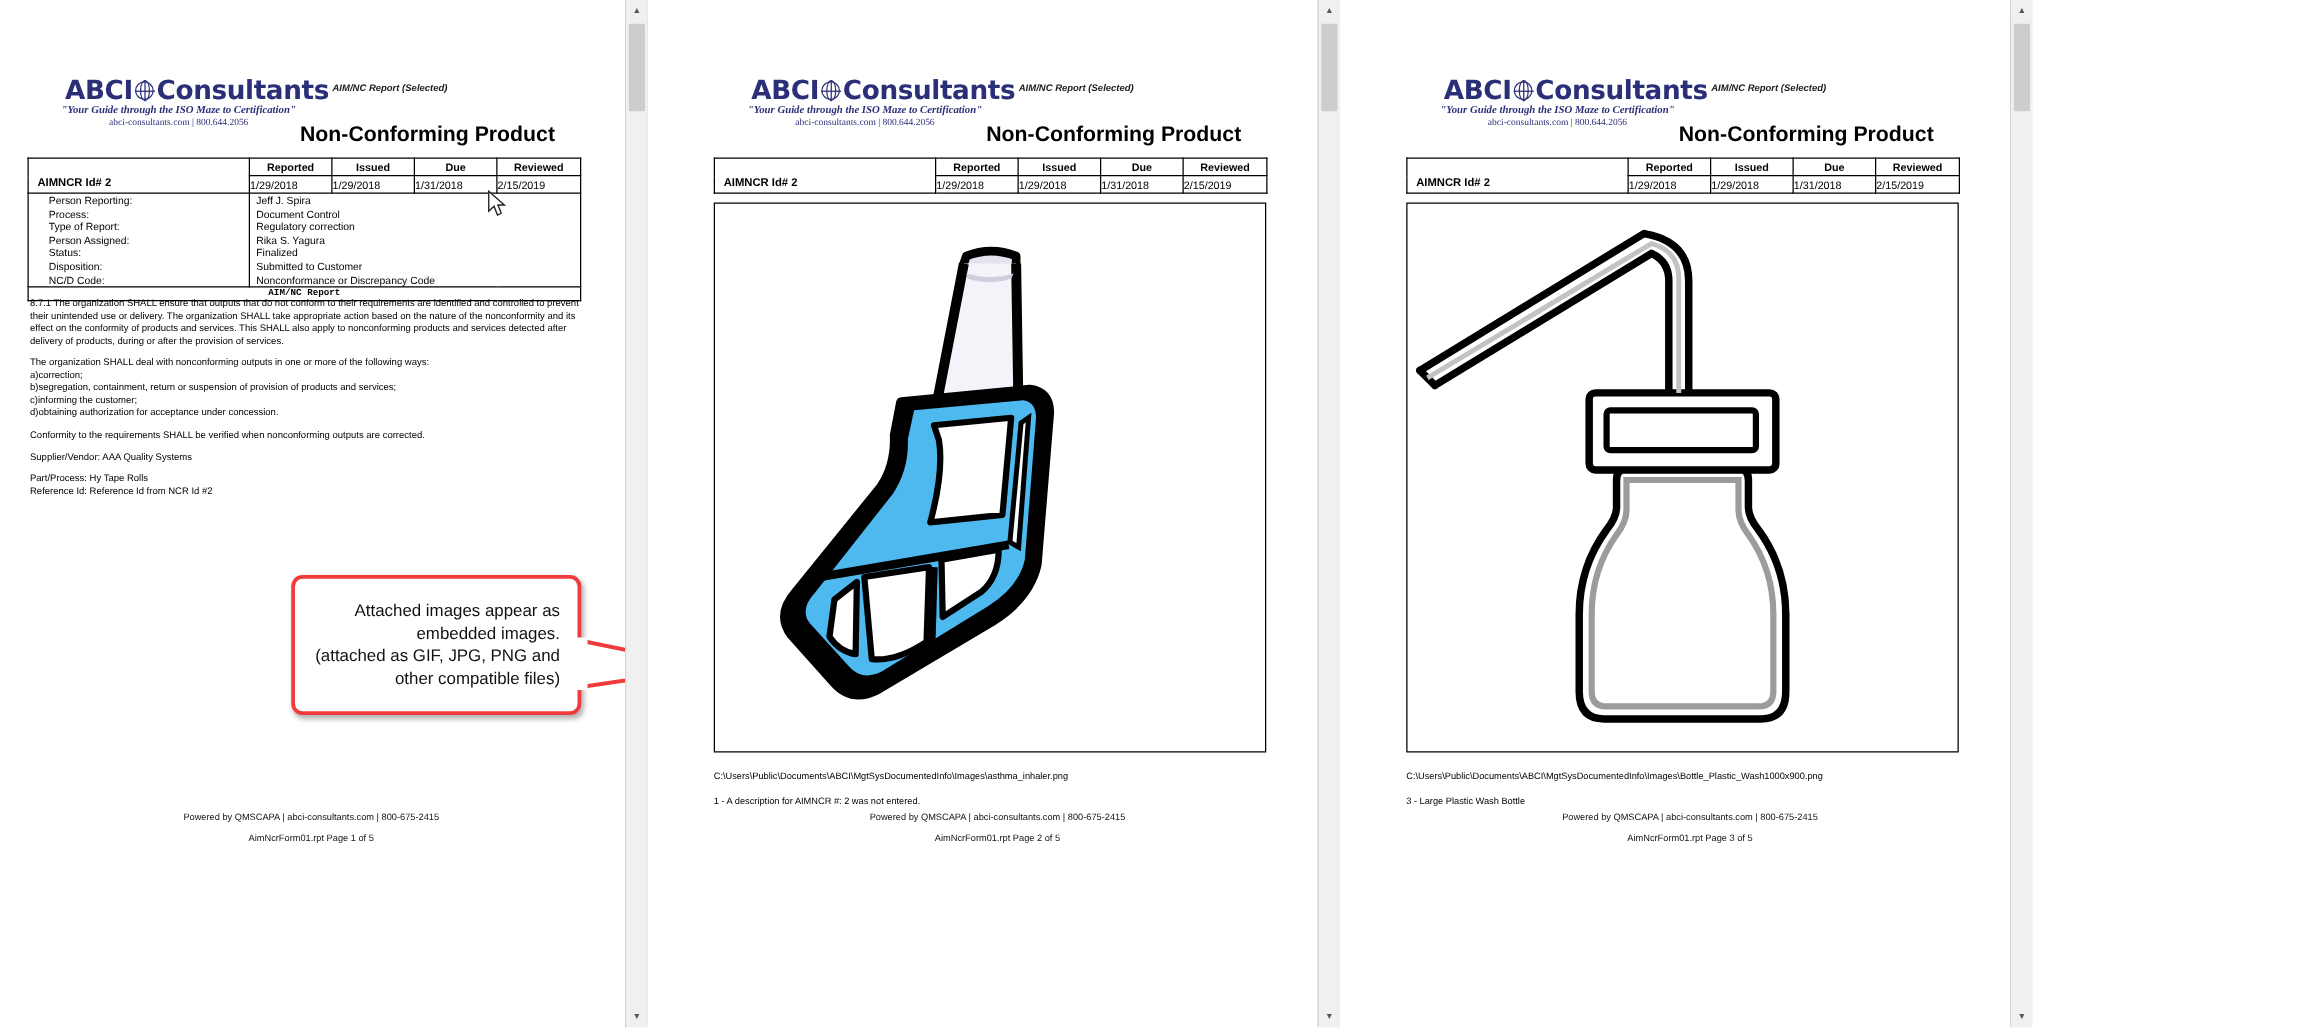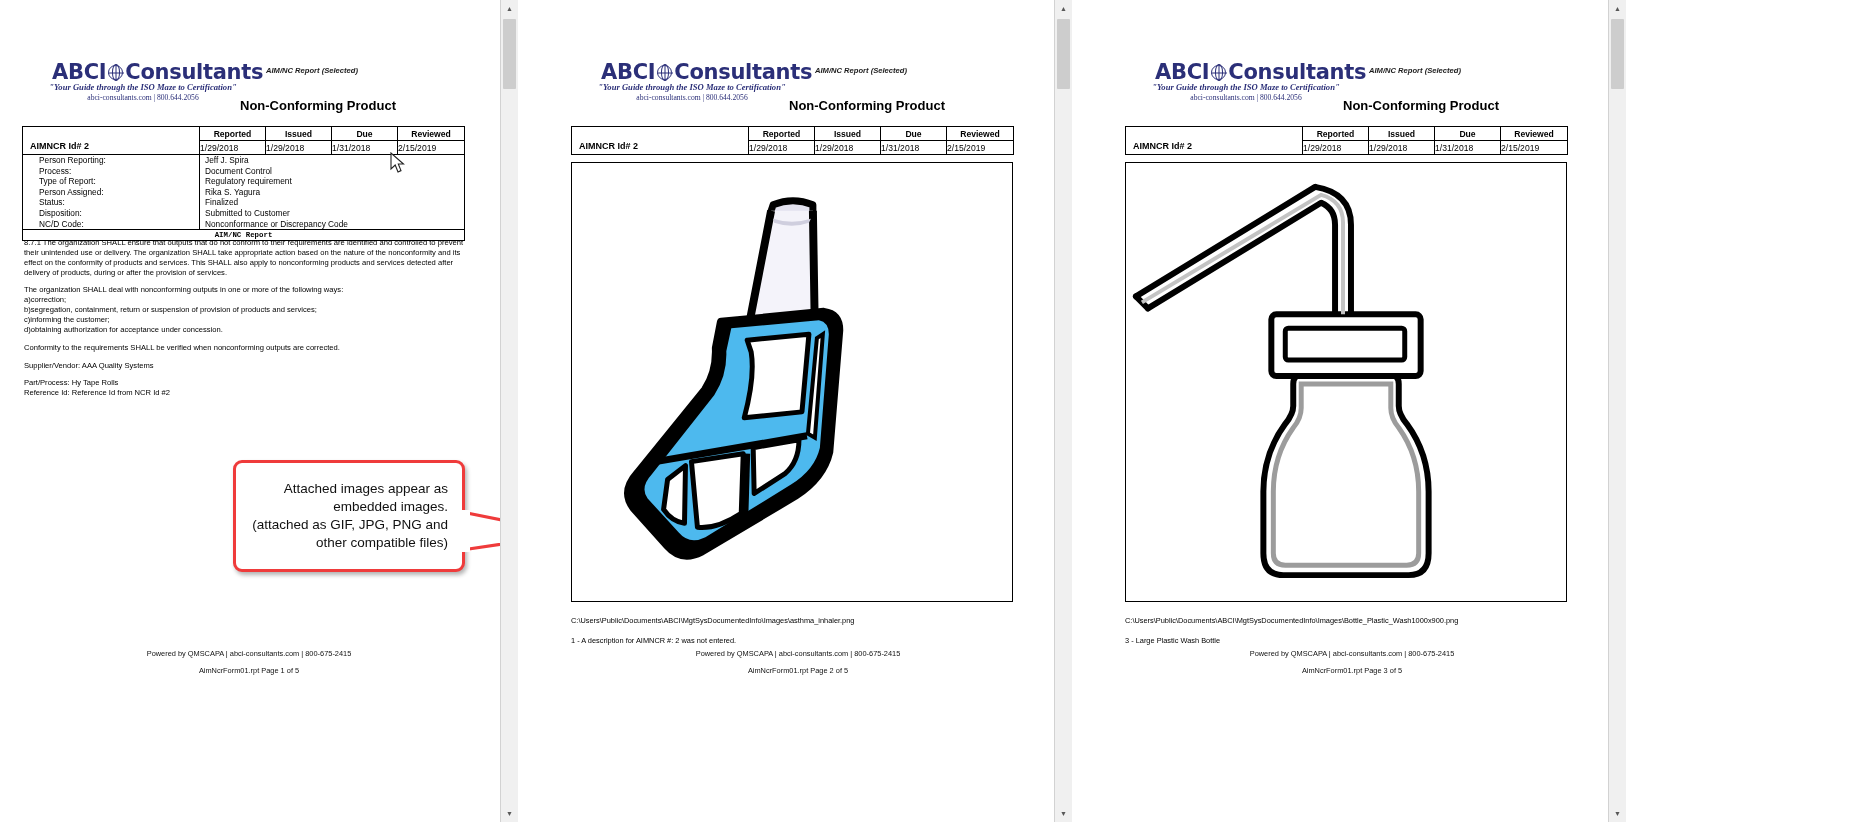--- a/index.html
+++ b/index.html
@@ -129,21 +129,21 @@
     position: absolute;
     font-family: "Liberation Sans", sans-serif;
     font-size: 7.6px;
     font-style: italic;
     font-weight: bold;
     color: #1a1a1a;
     white-space: nowrap;
   }
   .doc-title {
     position: absolute;
-    font-size: 13px;
+    font-size: 17px;
     font-weight: bold;
     color: #000;
     white-space: nowrap;
   }
 
   
   .rec-table {
     position: absolute;
     border-collapse: collapse;
     font-size: 8.4px;
@@ -289,21 +289,21 @@
               <div class="lbl">Person Assigned:</div>
               <div class="lbl">Status:</div>
               <div class="lbl">Disposition:</div>
               <div class="lbl">NC/D Code:</div>
             </div>
           </td>
           <td class="detail-cell" colspan="4">
             <div class="detail-grid">
               <div class="detail-val">Jeff J. Spira</div>
               <div class="detail-val">Document Control</div>
-              <div class="detail-val">Regulatory requirement</div>
+              <div class="detail-val">Regulatory correction</div>
               <div class="detail-val">Rika S. Yagura</div>
               <div class="detail-val">Finalized</div>
               <div class="detail-val">Submitted to Customer</div>
               <div class="detail-val">Nonconformance or Discrepancy Code</div>
             </div>
           </td>
         </tr>
         <tr>
           <td class="footer-band" colspan="5">AIM/NC Report</td>
         </tr>

